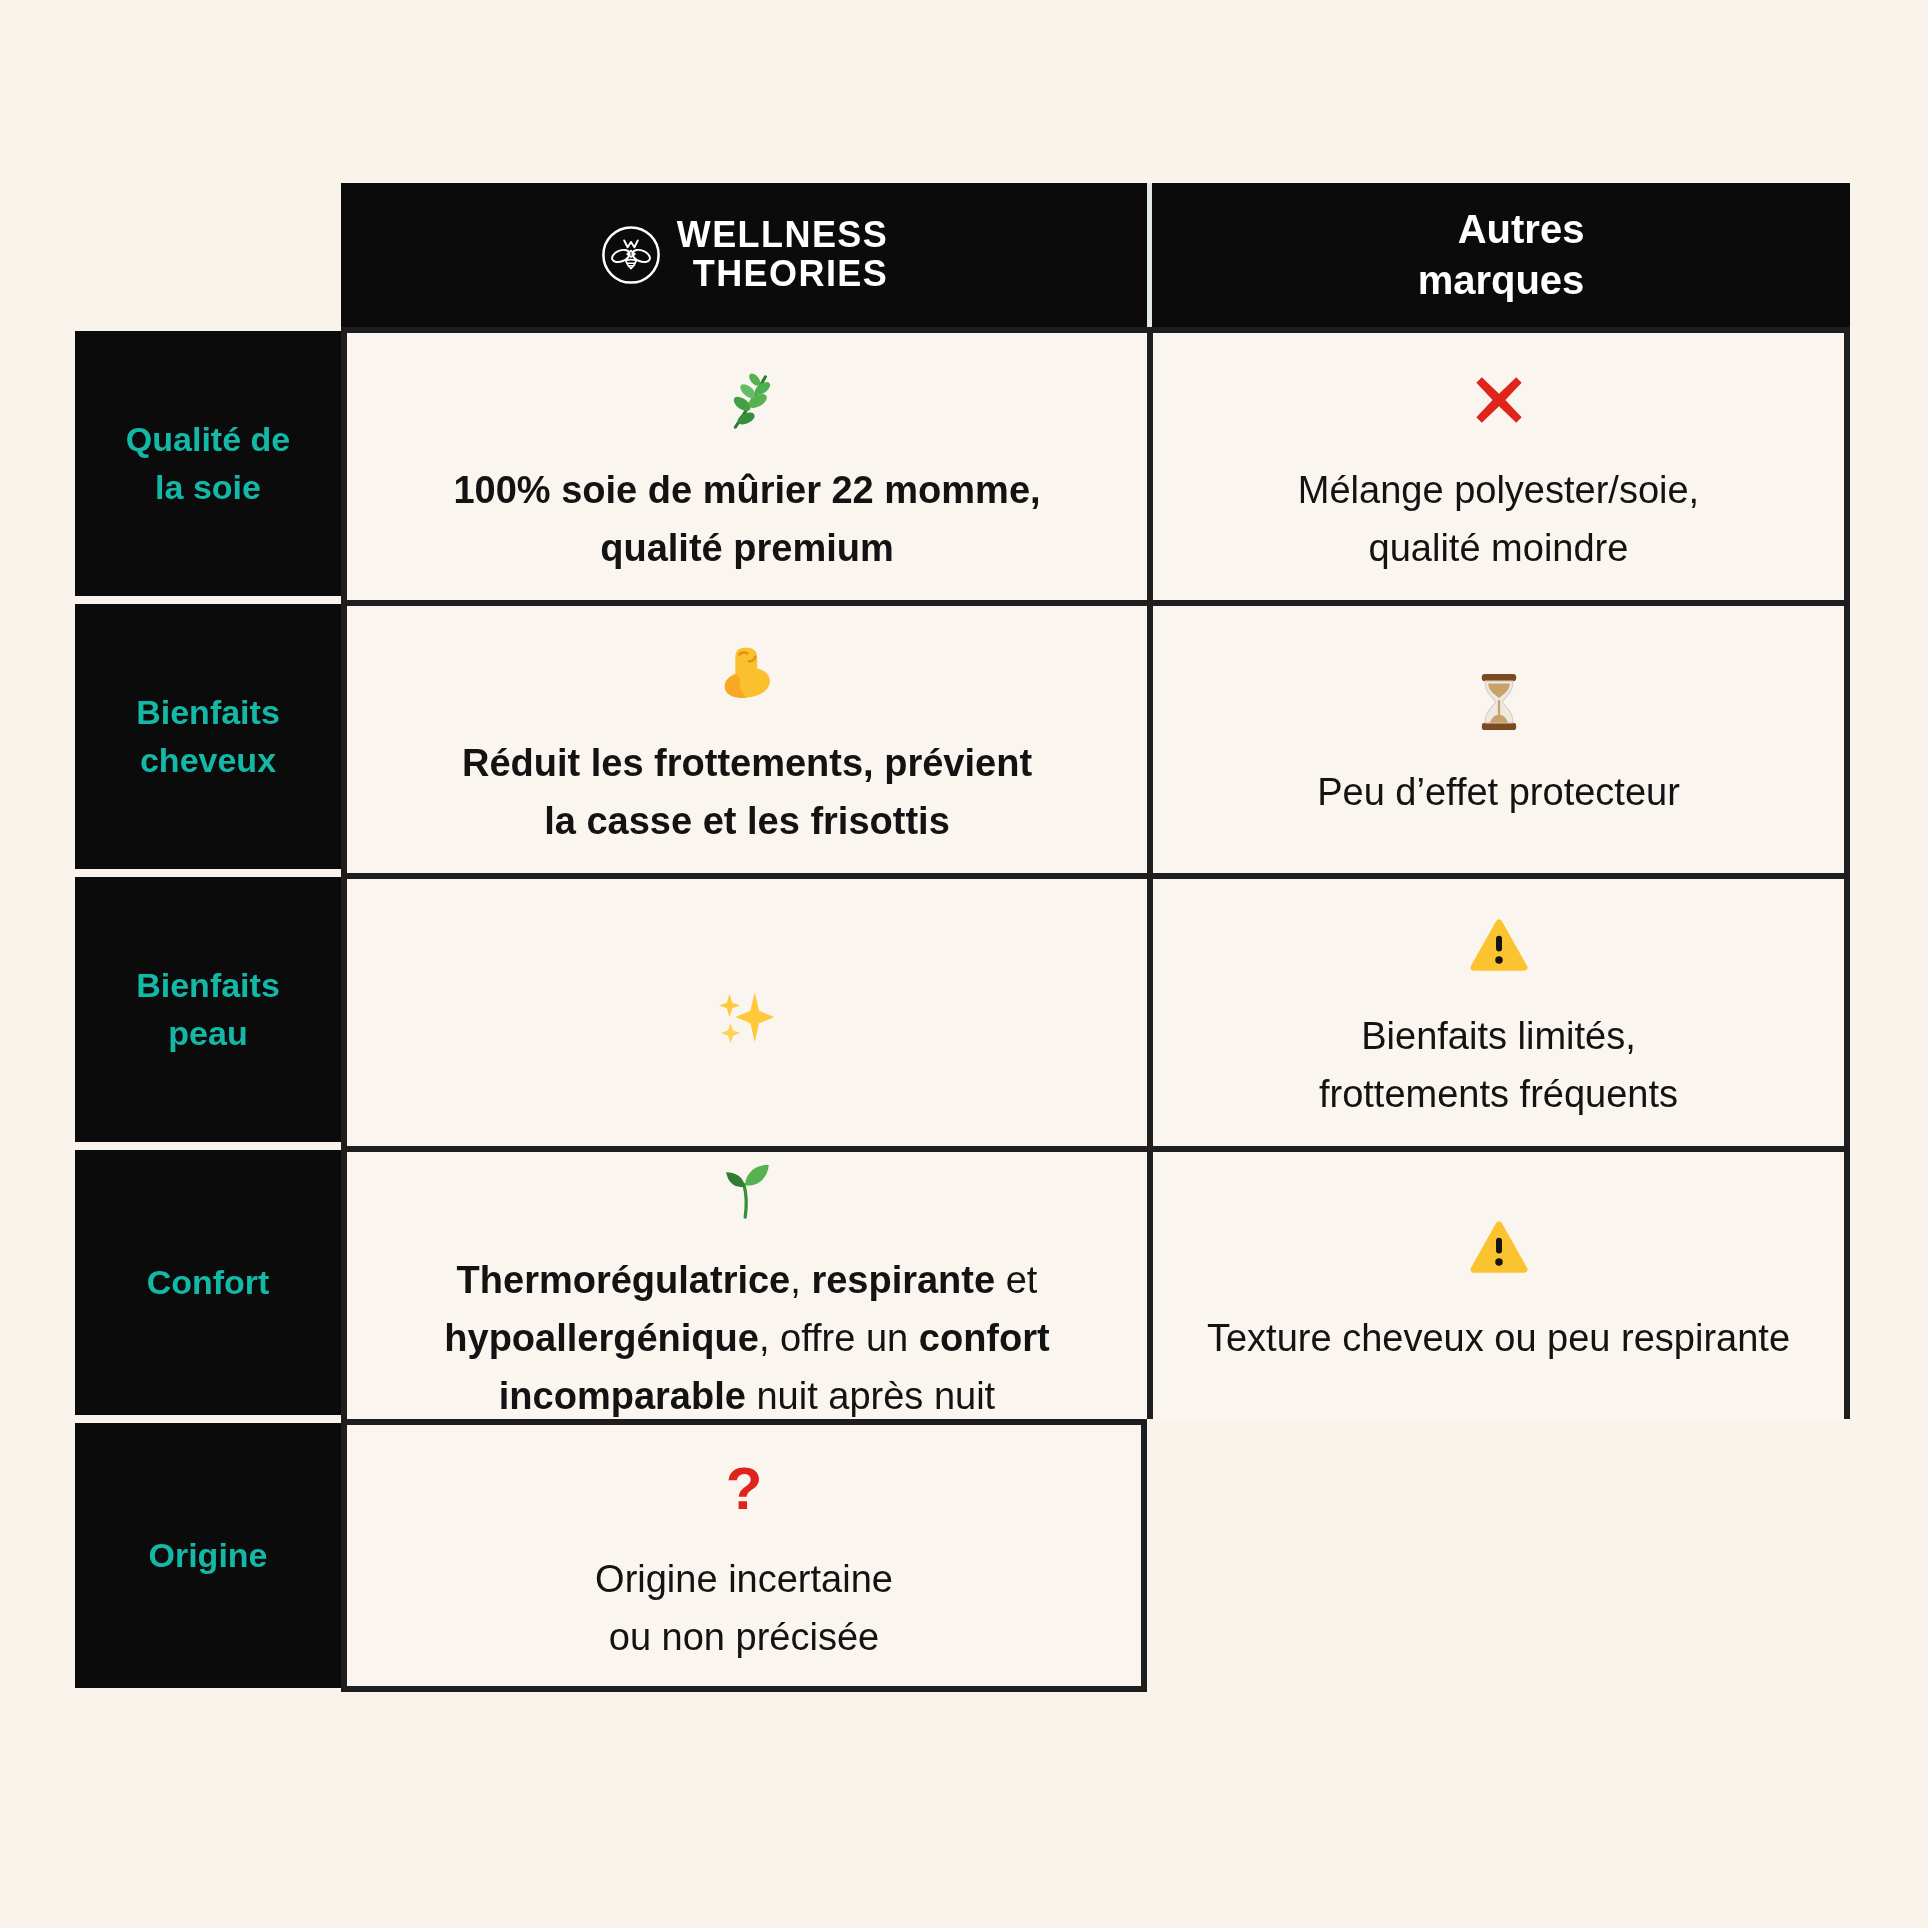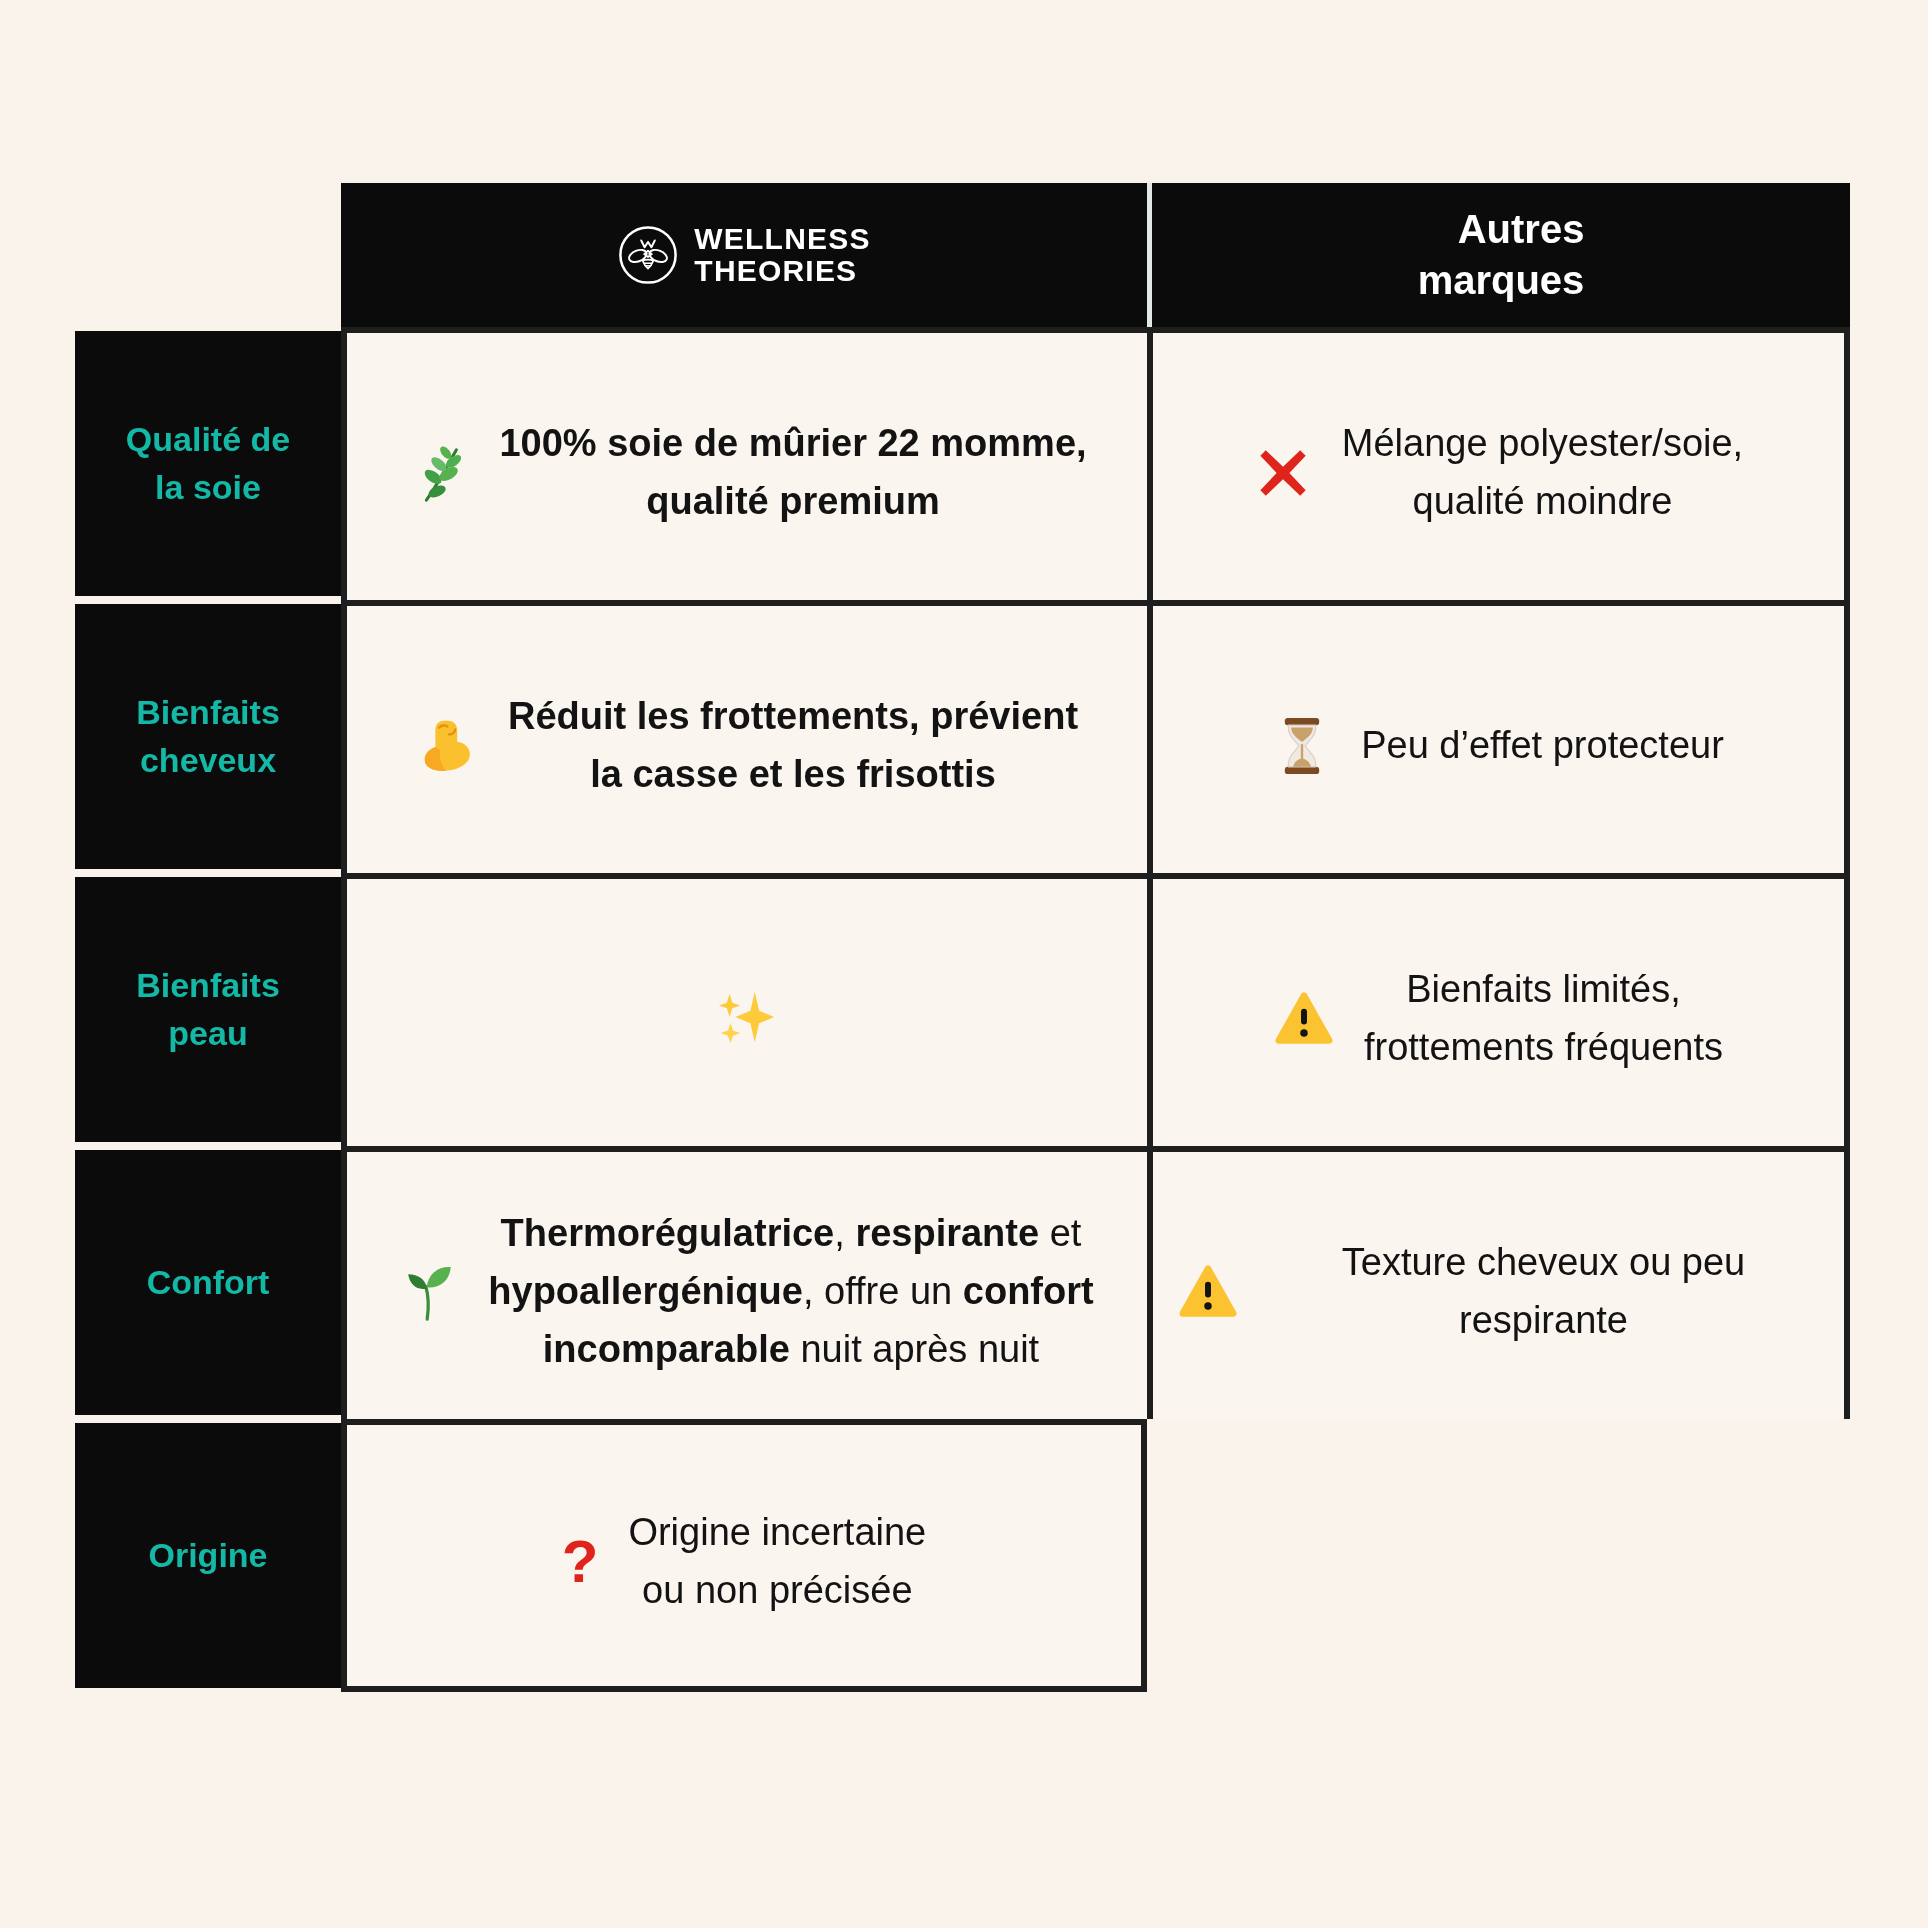--- a/index.html
+++ b/index.html
@@ -21,35 +21,35 @@
   }
   .table{
     position:absolute;left:75px;top:183px;
     display:grid;
     grid-template-columns:266px 806px 703px;
     grid-template-rows:144px repeat(5,273px);
   }
   
   .hdr{background:var(--black);color:#fff;display:flex;align-items:center;justify-content:center;}
   .hdr-brand{gap:15px;}
-  .brand-text{font-weight:700;font-size:30px;line-height:1.08;letter-spacing:.04em;text-align:left;}
+  .brand-text{font-weight:700;font-size:36px;line-height:1.08;letter-spacing:.04em;text-align:right;}
   .hdr-comp{border-left:5.6px solid #E2E8E4;font-weight:700;font-size:40px;line-height:1.28;text-align:right;}
   
   .label-cell{padding:3.8px 0;}
   .label-box{
     background:var(--black);width:100%;height:100%;
     display:flex;align-items:center;justify-content:center;
     color:#14b8a6;font-weight:700;font-size:34px;line-height:1.4;text-align:center;
   }
   
   .cell{
     background:var(--cell);
     border-left:6.6px solid var(--border);
     border-top:6.6px solid var(--border);
-    display:flex;align-items:center;justify-content:center;
+    display:flex;flex-direction:column;align-items:center;justify-content:center;
     gap:30px;padding:22.6px 24.5px 9.4px;
     text-align:center;
   }
   .cell.last-col{border-right:6.6px solid var(--border);}
   .cell.last-row{border-bottom:6.6px solid var(--border);}
   .cell-text{font-size:38px;line-height:1.52;font-weight:400;}
   .cell-text b{font-weight:700;}
   .icon{height:64px;display:flex;align-items:center;justify-content:center;flex:0 0 auto;}
   .q-glyph{font-size:60px;font-weight:700;color:var(--red);line-height:1;height:64px;display:flex;align-items:center;}
 </style>

